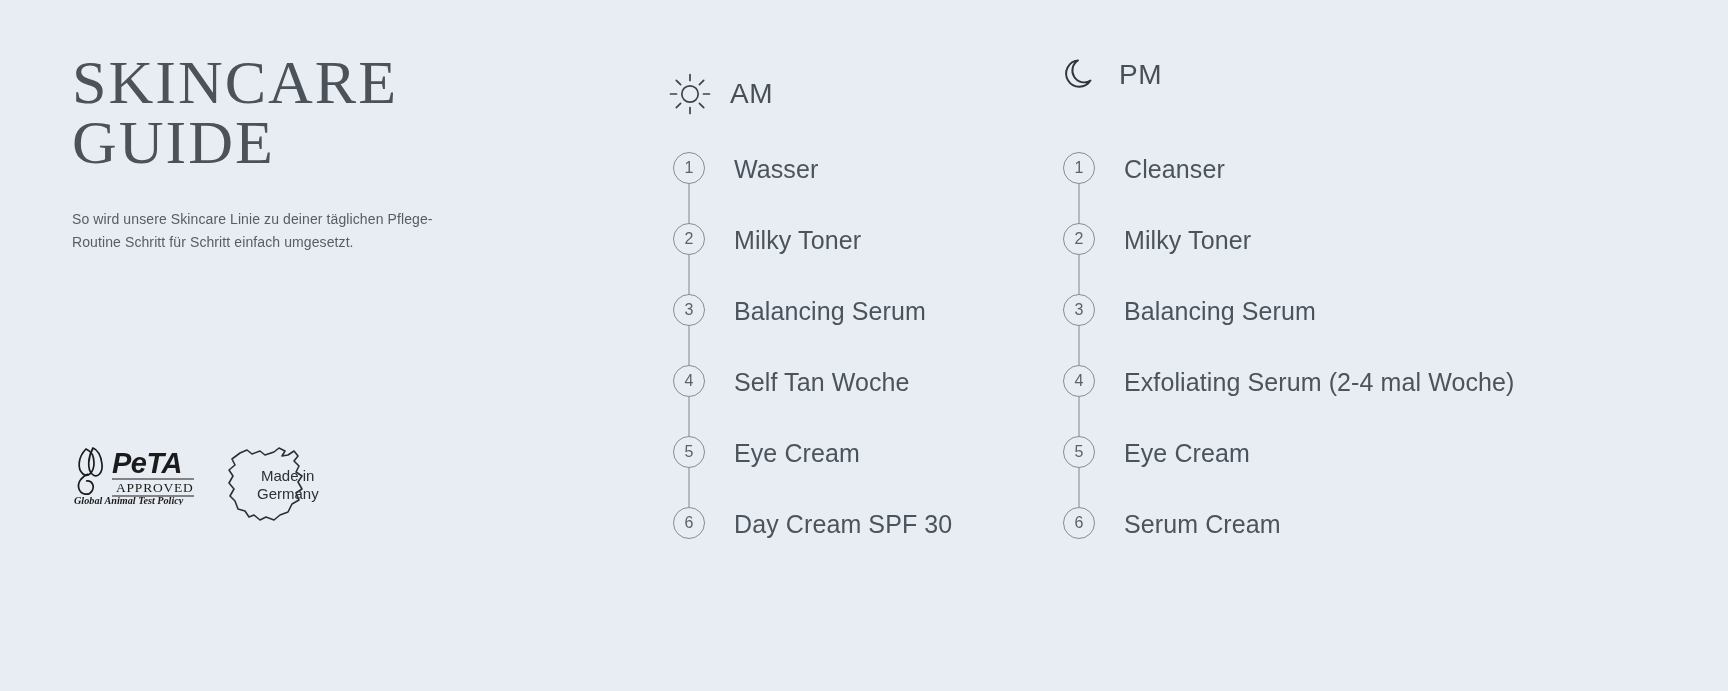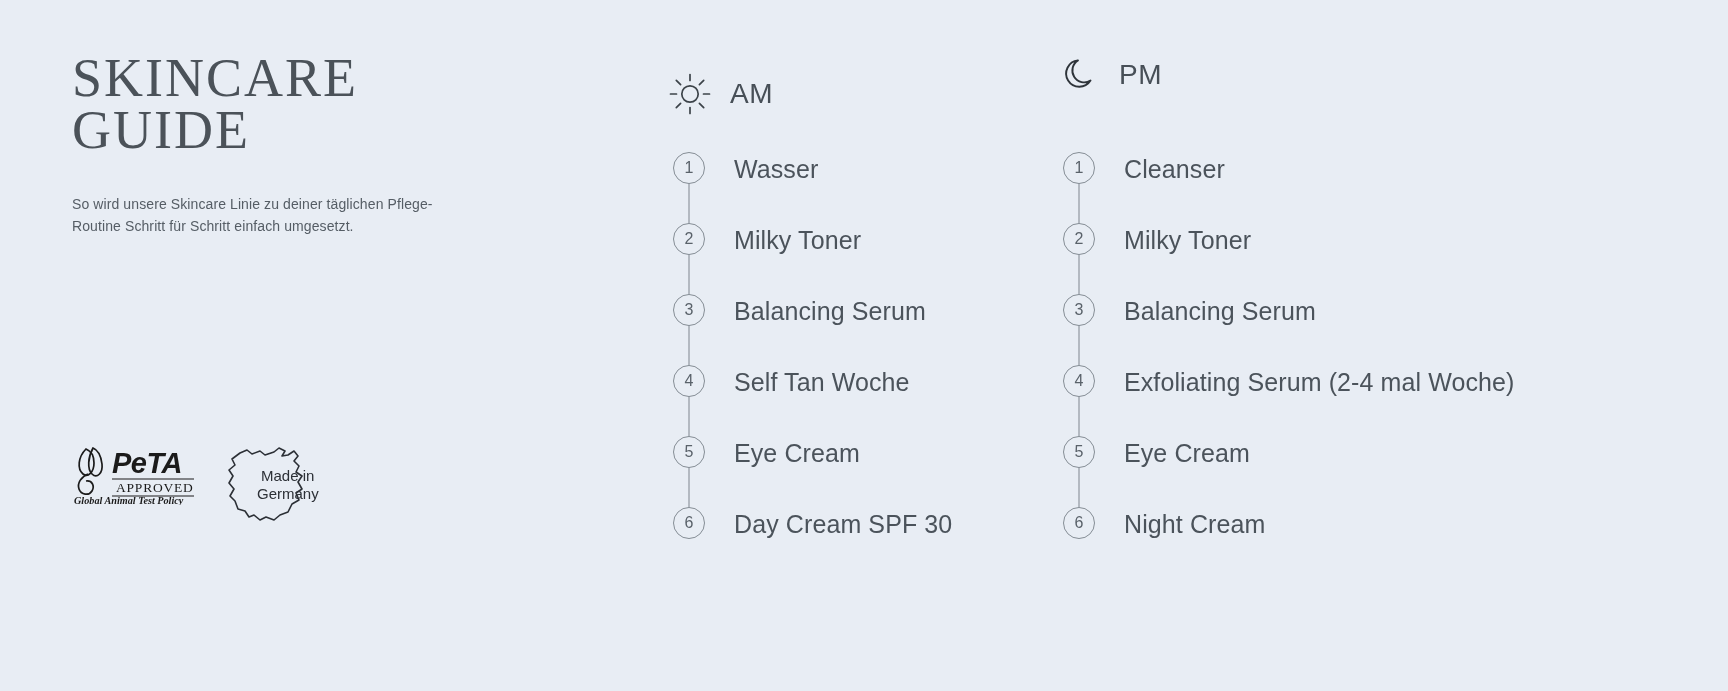--- a/index.html
+++ b/index.html
@@ -23,21 +23,21 @@
   
   .intro {
     position: absolute;
     left: 72px;
     top: 52px;
     width: 470px;
   }
 
   .title {
     font-family: "Liberation Serif", "DejaVu Serif", serif;
-    font-size: 54px;
+    font-size: 62px;
     line-height: 0.97;
     letter-spacing: 2.0px;
     color: #4b5259;
     font-weight: 400;
     white-space: pre-line;
   }
 
   .intro-text {
     margin-top: 36px;
     font-size: 14px;
@@ -289,18 +289,18 @@
       <div class="step">
         <span class="step-marker">
           <span class="step-circle">5</span>
         </span>
         <span class="step-label">Eye Cream</span>
       </div>
       <div class="step">
         <span class="step-marker">
           <span class="step-circle">6</span>
         </span>
-        <span class="step-label">Night Cream</span>
+        <span class="step-label">Serum Cream</span>
       </div>
     </div>
   </div>
 
 </div>
 
 </body></html>

